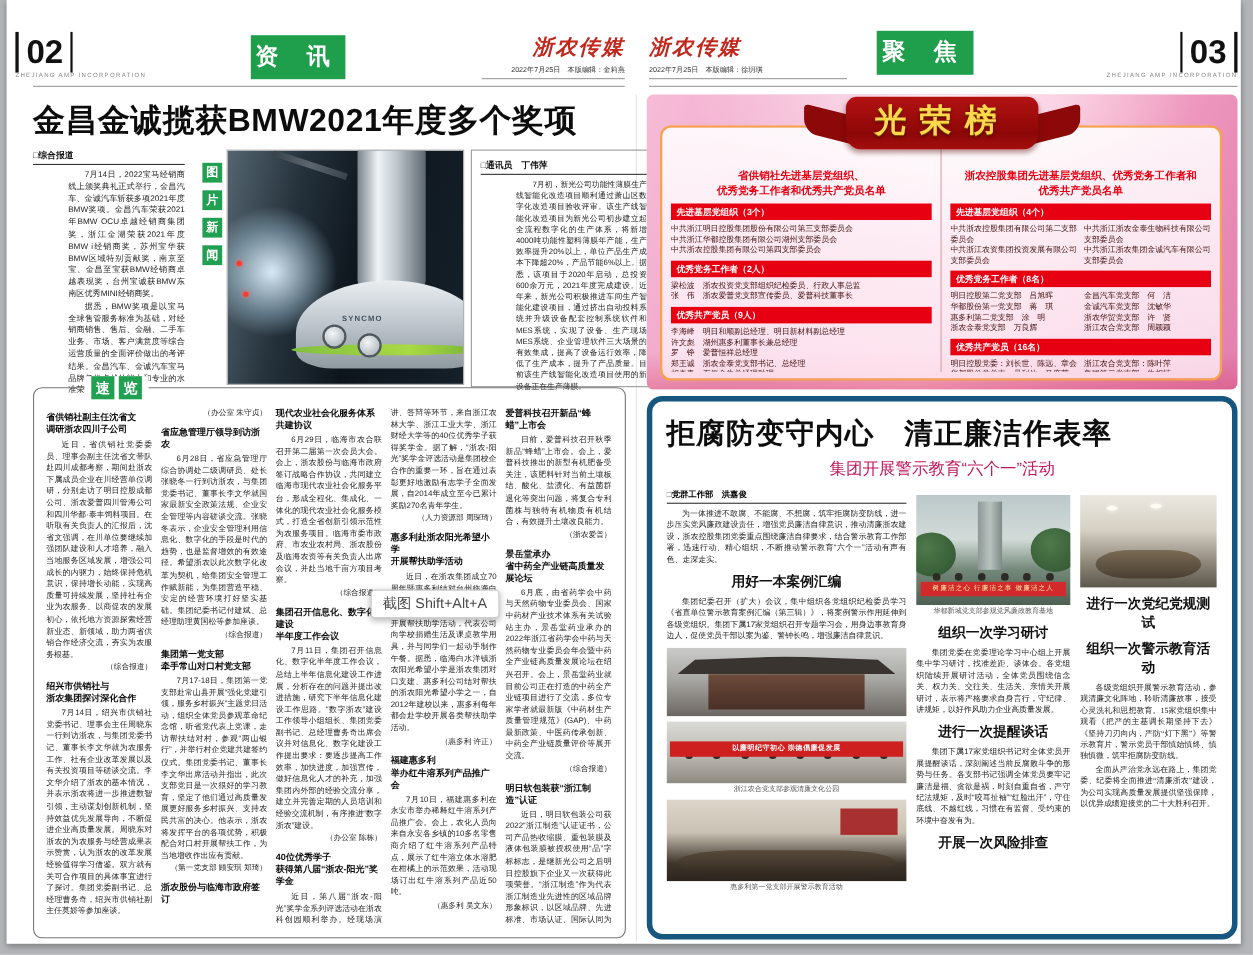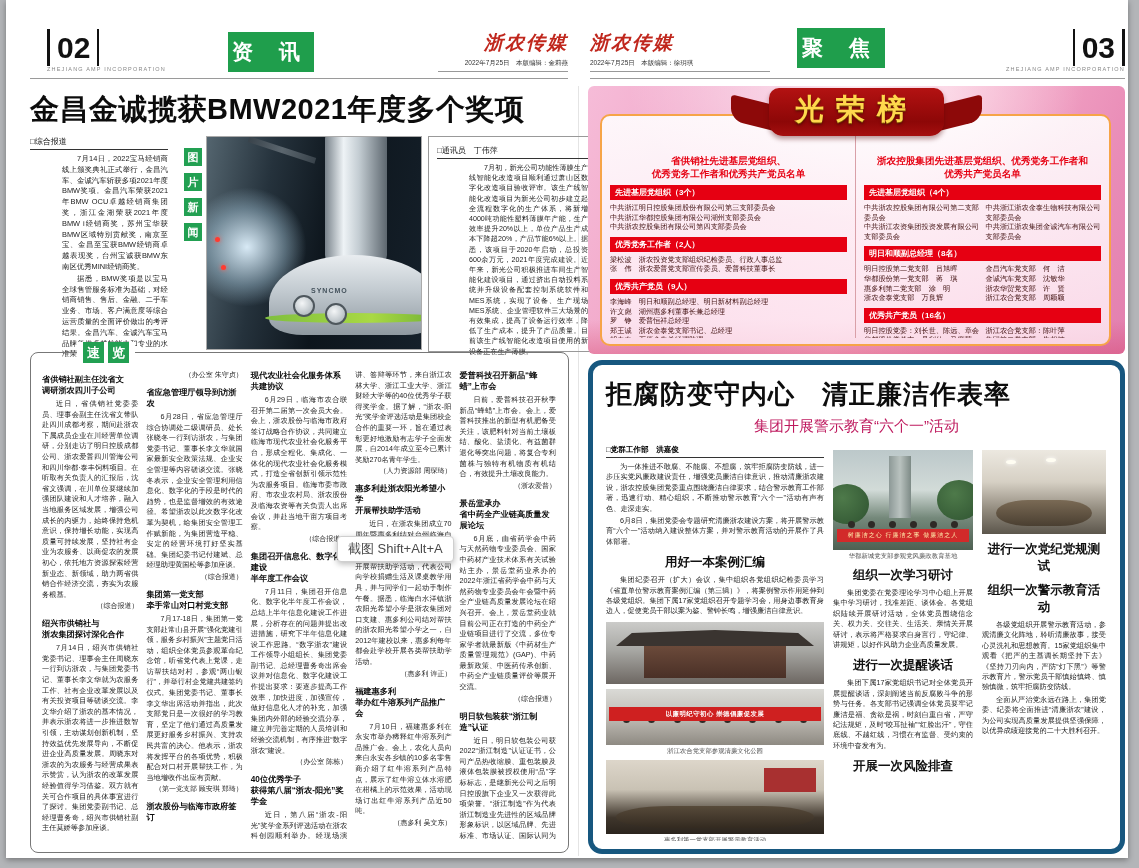--- a/index.html
+++ b/index.html
@@ -14,21 +14,21 @@
   .pn-right{border-right:3px solid #111;border-left:2px solid #111;}
   .org{font-size:5.5px;letter-spacing:1.2px;color:#888;margin-top:3px;}
   .sec-banner{position:absolute;background:#1f9e4c;color:#fff;font-weight:700;font-size:21px;letter-spacing:10px;text-align:center;line-height:40px;height:40px;}
   .masthead{color:#c0271d;font-family:"Liberation Serif","DejaVu Serif",serif;font-weight:bold;font-style:italic;font-size:19px;letter-spacing:2px;}
   .dateline{font-size:6.5px;color:#333;margin-top:3px;border-bottom:1px solid #999;padding-bottom:3px;}
   .hrule{position:absolute;height:1px;background:#9a9a9a;}
 
   
   .headline{position:absolute;left:30px;top:90px;width:530px;font-size:29px;font-weight:900;color:#0c0c0c;letter-spacing:0.5px;}
   .col-lead{position:absolute;left:30px;top:136px;width:138px;height:214px;}
-  .byline{font-size:8px;font-weight:400;color:#111;border-bottom:1.5px solid #333;padding-bottom:2px;margin-bottom:4px;}
+  .byline{font-size:8px;font-weight:700;color:#111;border-bottom:1.5px solid #333;padding-bottom:2px;margin-bottom:4px;}
   .smalltext{font-size:7.4px;line-height:10.8px;color:#1a1a1a;text-align:justify;text-justify:inter-ideograph;margin-left:32px;}
   .indent p{text-indent:15px;margin:0 0 1px 0;}
   .photo-label-col{position:absolute;left:184px;top:148px;width:18px;}
   .plbox{width:18px;height:18px;background:#22a052;color:#fff;font-size:11px;font-weight:700;text-align:center;line-height:18px;margin-bottom:7px;}
   .photo-machine{position:absolute;left:206px;top:136px;width:214px;height:212px;border:1px solid #aaa;overflow:hidden;background:linear-gradient(100deg,#54656f 0%,#25323c 28%,#0d151c 55%,#15202a 100%);}
   .pm-glow{position:absolute;left:-20px;top:50px;width:120px;height:120px;background:radial-gradient(circle,rgba(225,243,255,.95) 0%,rgba(180,215,235,.4) 45%,transparent 70%);}
   .pm-cyl{position:absolute;left:118px;top:-6px;width:62px;height:132px;border-radius:8px;background:linear-gradient(90deg,#79838b 0%,#eef3f6 30%,#c3ccd2 55%,#5d676f 100%);}
   .pm-base{position:absolute;left:62px;top:118px;width:170px;height:80px;border-radius:50% 50% 20% 20%/60% 60% 20% 20%;background:linear-gradient(#e9edf0 0%,#c2cad0 45%,#8f99a0 100%);}
   .pm-ring{position:absolute;left:58px;top:176px;width:178px;height:10px;border-radius:50%;background:linear-gradient(90deg,#7fbf3e,#a9d944 60%,#6faf34);}
   .pm-text{position:absolute;left:104px;top:150px;font-size:7px;letter-spacing:1px;color:#44525c;font-weight:700;}
@@ -65,21 +65,21 @@
   .h-col{flex:1;}
   .skyline{position:absolute;left:0;bottom:0;width:100%;height:34px;background:linear-gradient(0deg,rgba(205,40,80,.30),transparent);z-index:1;}
 
   
   .feature-box{position:absolute;left:588px;top:360px;width:537px;height:494px;border:5px solid #17577f;border-radius:14px;background:#fff;box-sizing:border-box;padding:8px 13px;}
   .feat-headline{text-align:left;font-size:26px;font-weight:900;color:#0d0d0d;letter-spacing:1px;margin-top:4px;}
   .feat-subhead{text-align:center;font-size:15px;color:#be185d;margin-top:5px;}
   .feat-cols{display:flex;gap:9px;margin-top:9px;height:396px;overflow:hidden;}
   .fcA{width:218px;}
   .fcB{width:140px;}
-  .fcC{width:124px;}
+  .fcC{width:124px;font-family:Liberation Serif, serif;}
   .f-byline{font-size:7.6px;font-weight:700;border-bottom:1.5px solid #333;padding-bottom:2px;margin-bottom:4px;}
   .f-body{font-size:7.2px;line-height:10.4px;color:#1b1b1b;text-align:justify;text-indent:14px;margin:0 0 2px 0;}
   .f-sec{font-size:12.5px;font-weight:800;text-align:center;color:#111;margin:7px 0 4px 0;}
   .fphoto{position:relative;width:100%;overflow:hidden;margin:5px 0 2px 0;}
   .fcaption{font-size:6.4px;color:#555;text-align:center;line-height:8px;margin-bottom:3px;}
   .ph-monument{height:100px;background:linear-gradient(#bcc8ca 0%,#d2dbd8 40%,#74887a 68%,#4e6052 100%);}
   .ph-monument .pillar{position:absolute;left:56px;top:6px;width:22px;height:62px;background:linear-gradient(90deg,#8d9997,#b9c2bf 50%,#7d8a86);}
   .ph-monument .tree{position:absolute;width:44px;height:40px;border-radius:50%;background:radial-gradient(circle at 40% 35%,#4e7a4a,#2e5230);}
   .ph-banner{position:absolute;left:4px;bottom:8px;right:4px;height:13px;background:#d22a2a;color:#ffe9a8;font-size:6px;text-align:center;line-height:13px;letter-spacing:1px;}
   .heads{position:absolute;left:8px;bottom:22px;right:8px;display:flex;justify-content:space-around;}
@@ -100,21 +100,21 @@
   .tooltip{position:absolute;left:337px;top:536px;background:#ffffff;border:1px solid #cfcfcf;border-radius:4px;box-shadow:0 2px 6px rgba(0,0,0,.28);padding:3px 10px;font-size:13px;color:#4a4a4a;z-index:60;white-space:nowrap;}
 </style>
 </head>
 <body>
 
 <div class="canvas">
   <div class="sheet"></div>
   <div class="fold"></div>
 
   <div>
-    <div style="position:absolute;left:47px;top:33px;">
+    <div style="position:absolute;left:14px;top:33px;">
       <span class="pagenum pn-left">02</span>
       <div class="org">ZHEJIANG AMP INCORPORATION</div>
     </div>
     <div class="hrule" style="left:30px;top:78px;width:538px;"></div>
     <div class="sec-banner" style="left:228px;top:32px;width:86px;">资 讯</div>
     <div style="position:absolute;left:438px;top:30px;width:130px;text-align:right;">
       <div class="masthead">浙农传媒</div>
       <div class="dateline">2022年7月25日　本版编辑：金莉燕</div>
     </div>
 
@@ -273,21 +273,21 @@
               <div class="h-cols">
                 <div class="h-col">
                   <div class="h-item">中共浙农控股集团有限公司第二支部委员会</div>
                   <div class="h-item">中共浙江农资集团投资发展有限公司支部委员会</div>
                 </div>
                 <div class="h-col">
                   <div class="h-item">中共浙江浙农金泰生物科技有限公司支部委员会</div>
                   <div class="h-item">中共浙江浙农集团金诚汽车有限公司支部委员会</div>
                 </div>
               </div>
-              <div class="honor-bar">明日和顺副总经理（8名）</div>
+              <div class="honor-bar">优秀党务工作者（8名）</div>
               <div class="h-cols">
                 <div class="h-col">
                   <div class="h-item">明日控股第二党支部　吕旭晖</div>
                   <div class="h-item">华都股份第一党支部　蒋　琪</div>
                   <div class="h-item">惠多利第二党支部　涂　明</div>
                   <div class="h-item">浙农金泰党支部　万良辉</div>
                 </div>
                 <div class="h-col">
                   <div class="h-item">金昌汽车党支部　何　洁</div>
                   <div class="h-item">金诚汽车党支部　沈敏华</div>
@@ -315,21 +315,20 @@
       </div>
     </div>
 
     <div class="feature-box">
       <div class="feat-headline">拒腐防变守内心　清正廉洁作表率</div>
       <div class="feat-subhead">集团开展警示教育“六个一”活动</div>
       <div class="feat-cols">
         <div class="fcA">
           <div class="f-byline">□党群工作部　洪嘉俊</div>
           <p class="f-body">为一体推进不敢腐、不能腐、不想腐，筑牢拒腐防变防线，进一步压实党风廉政建设责任，增强党员廉洁自律意识，推动清廉浙农建设，浙农控股集团党委重点围绕廉洁自律要求，结合警示教育工作部署，迅速行动、精心组织，不断推动警示教育“六个一”活动有声有色、走深走实。</p>
-          <p class="f-body">6月8日，集团党委会专题研究清廉浙农建设方案，将开展警示教育“六个一”活动纳入建设整体方案，并对警示教育活动的开展作了具体部署。</p>
           <div class="f-sec">用好一本案例汇编</div>
           <p class="f-body">集团纪委召开（扩大）会议，集中组织各党组织纪检委员学习《省直单位警示教育案例汇编（第三辑）》，将案例警示作用延伸到各级党组织。集团下属17家党组织召开专题学习会，用身边事教育身边人，促使党员干部以案为鉴、警钟长鸣，增强廉洁自律意识。</p>
           <div class="fphoto ph-temple">
             <div class="roof"></div>
             <div class="hall"></div>
           </div>
           <div class="fphoto ph-group">
             <div class="heads">
                 <span class="head"></span>
                 <span class="head"></span>

